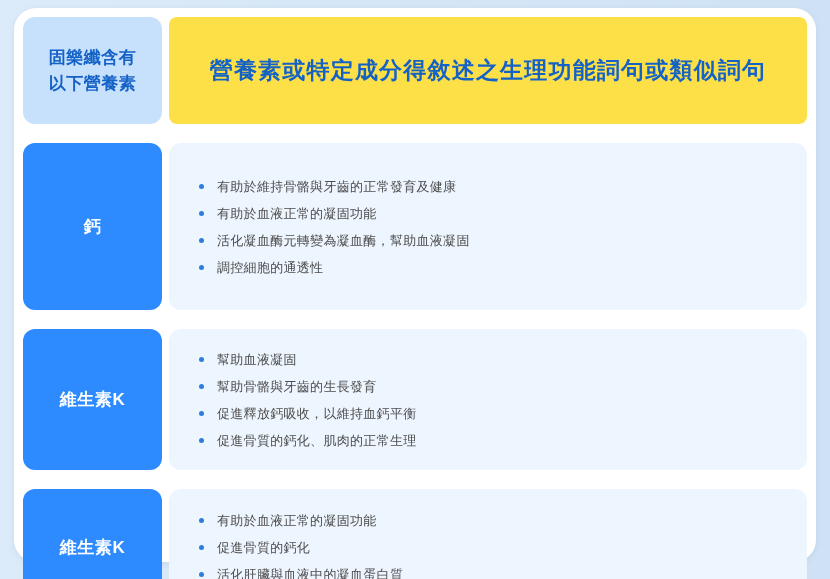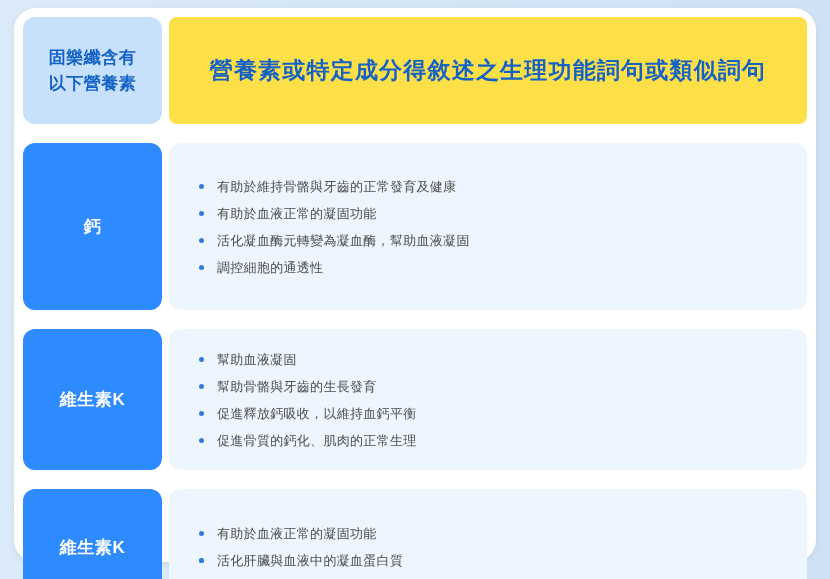--- a/index.html
+++ b/index.html
@@ -187,21 +187,21 @@
         </div>
       </div>
 
       <div class="row row-nutrient row-vk">
         <div class="nutrient-label">
           <span>維生素K</span>
         </div>
         <div class="nutrient-content">
           <ul class="bullets">
             <li><span class="dot"></span><span>有助於血液正常的凝固功能</span></li>
-            <li><span class="dot"></span></li>
+            <li><span class="dot"></span><span>促進骨質的鈣化</span></li>
             <li><span class="dot"></span><span>活化肝臟與血液中的凝血蛋白質</span></li>
           </ul>
         </div>
       </div>
 
     </div>
   </div>
 </div>
 
 </body></html>

